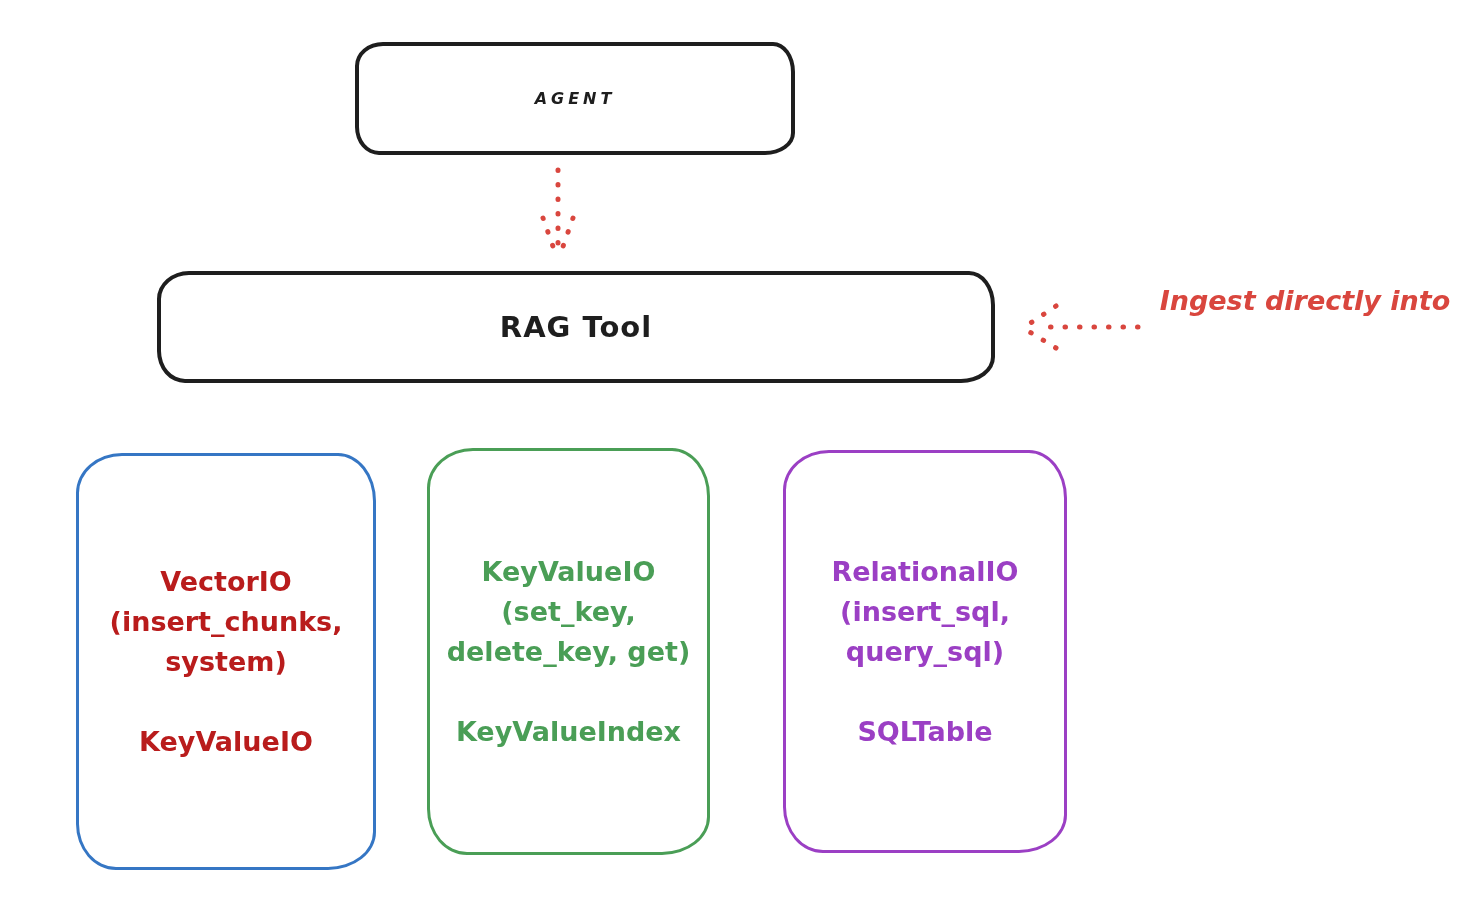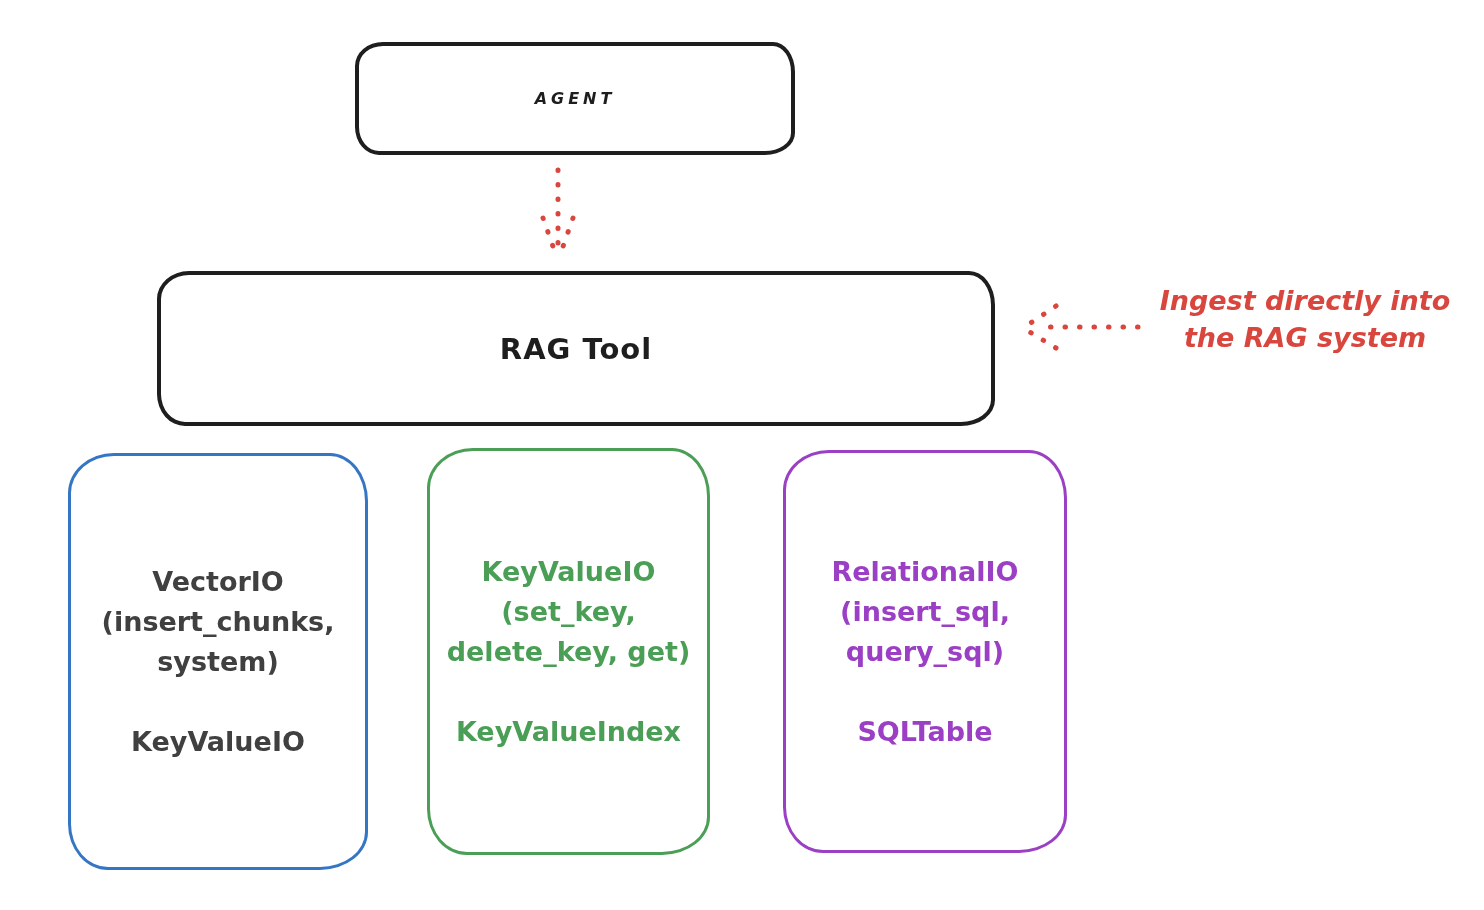--- a/index.html
+++ b/index.html
@@ -23,40 +23,40 @@
   .agent-box {
     left: 355px; top: 42px; width: 440px; height: 113px;
     border-width: 4px; border-color: #1e1e1e;
     border-radius: 28px 22px 30px 24px / 24px 30px 22px 28px;
   }
   .agent-label {
     color: #1e1e1e; font-size: 16px; font-weight: 700;
     letter-spacing: 4px; font-style: italic;
   }
   .rag-box {
-    left: 157px; top: 271px; width: 838px; height: 155px;
+    left: 157px; top: 271px; width: 838px; height: 112px;
     border-width: 4px; border-color: #1e1e1e;
     border-radius: 32px 26px 34px 28px / 28px 34px 26px 32px;
   }
   .rag-label {
     color: #1e1e1e; font-size: 29px; font-weight: 600;
     letter-spacing: 1px;
   }
   .io-box {
     border-width: 3.5px;
     flex-direction: column;
     text-align: center;
     font-size: 27px;
     font-weight: 600;
     line-height: 40px;
     border-radius: 46px 38px 48px 40px / 40px 48px 38px 46px;
   }
   .io-box .box-line { display: block; }
   .io-box .index-label { display: block; margin-top: 40px; }
-  .io-blue   { left: 68px;  top: 453px; width: 300px; height: 417px; color: #404040; border-color: #3576c4; }
+  .io-blue   { left: 76px;  top: 453px; width: 300px; height: 417px; color: #b91c1c; border-color: #3576c4; }
   .io-green  { left: 427px; top: 448px; width: 283px; height: 407px; color: #4a9e56; border-color: #4a9e56; }
   .io-purple { left: 783px; top: 450px; width: 284px; height: 403px; color: #9b3fc4; border-color: #9b3fc4; }
   .annotation {
     position: absolute;
     left: 1135px; top: 282px; width: 340px;
     text-align: center;
     color: #d9463e;
     font-size: 27px;
     font-weight: 700;
     font-style: italic;
@@ -100,21 +100,20 @@
 
     <g>
       <path class="dotted-red" d="M1138 327 L1046 327"></path>
       <path class="dotted-red" d="M1056 306 L1023 328"></path>
       <path class="dotted-red" d="M1056 348 L1023 328"></path>
     </g>
   </svg>
 
   <div class="annotation">
     <span class="ann-line">Ingest directly into</span>
-    <span class="ann-line">the RAG system</span>
   </div>
 
   <div class="sketch-box io-box io-blue">
     <div>
       <span class="box-line">VectorIO</span>
       <span class="box-line">(insert_chunks,</span>
       <span class="box-line">system)</span>
       <span class="index-label">KeyValueIO</span>
     </div>
   </div>

